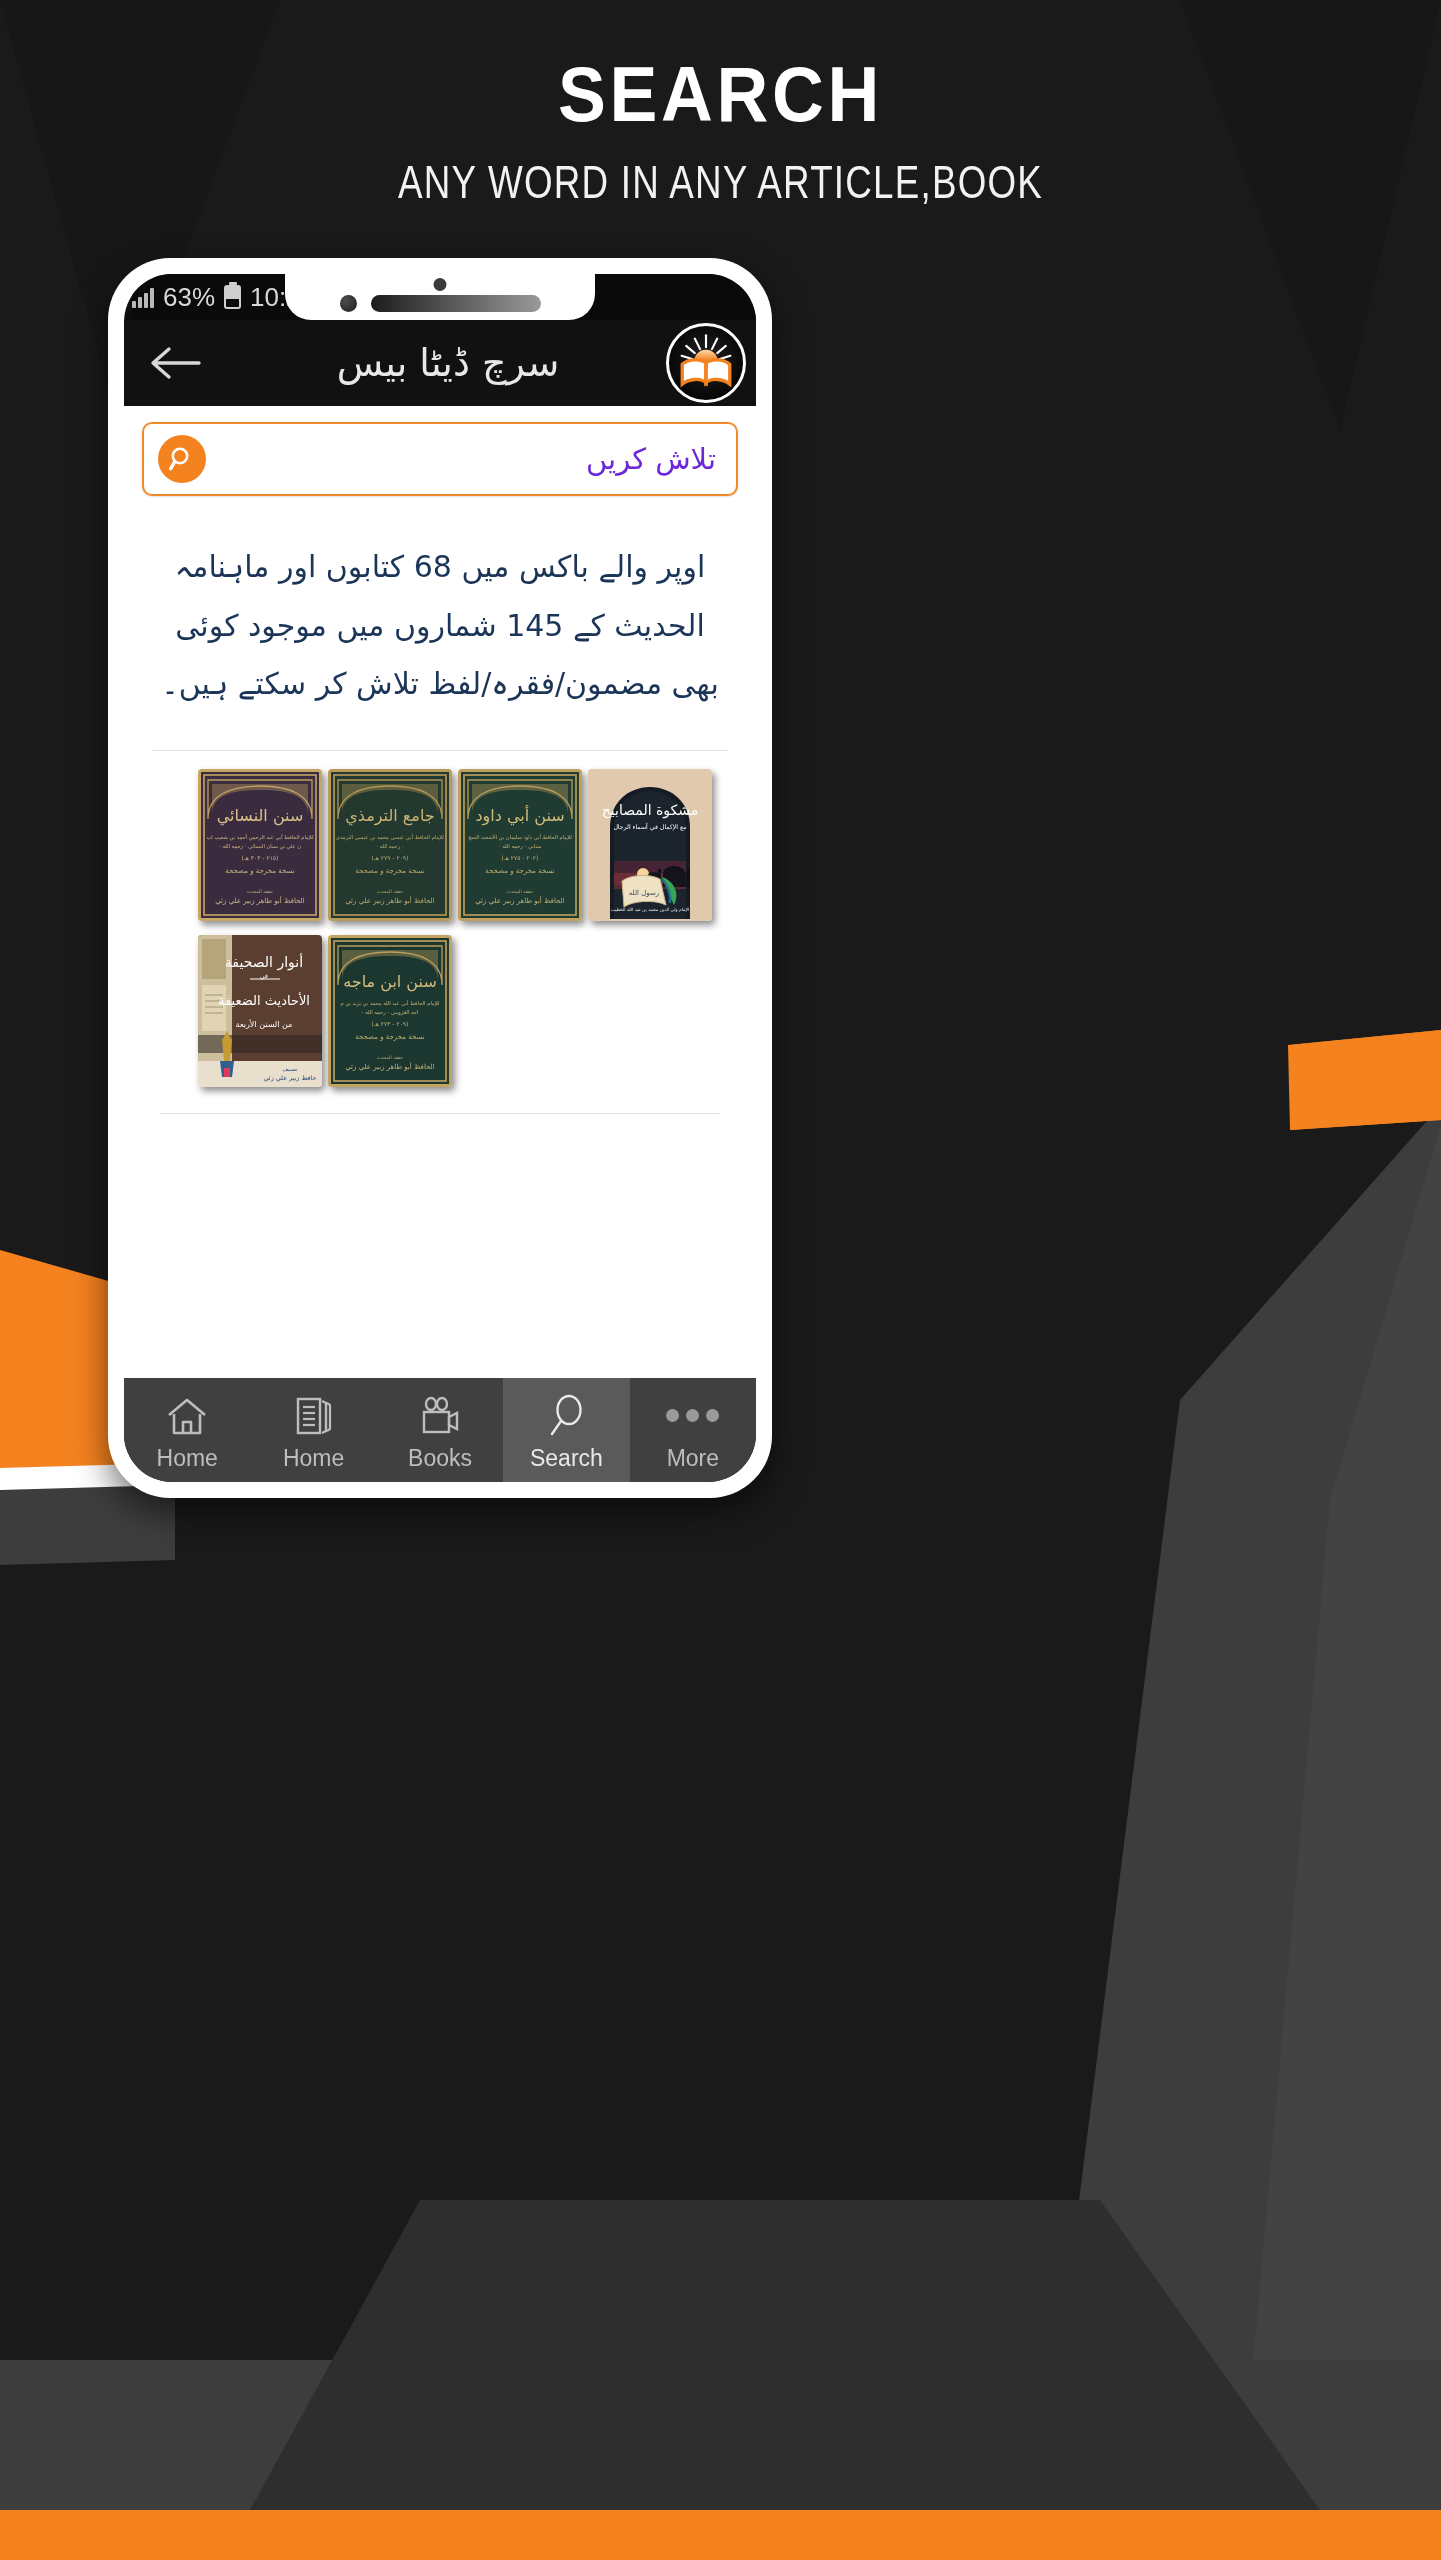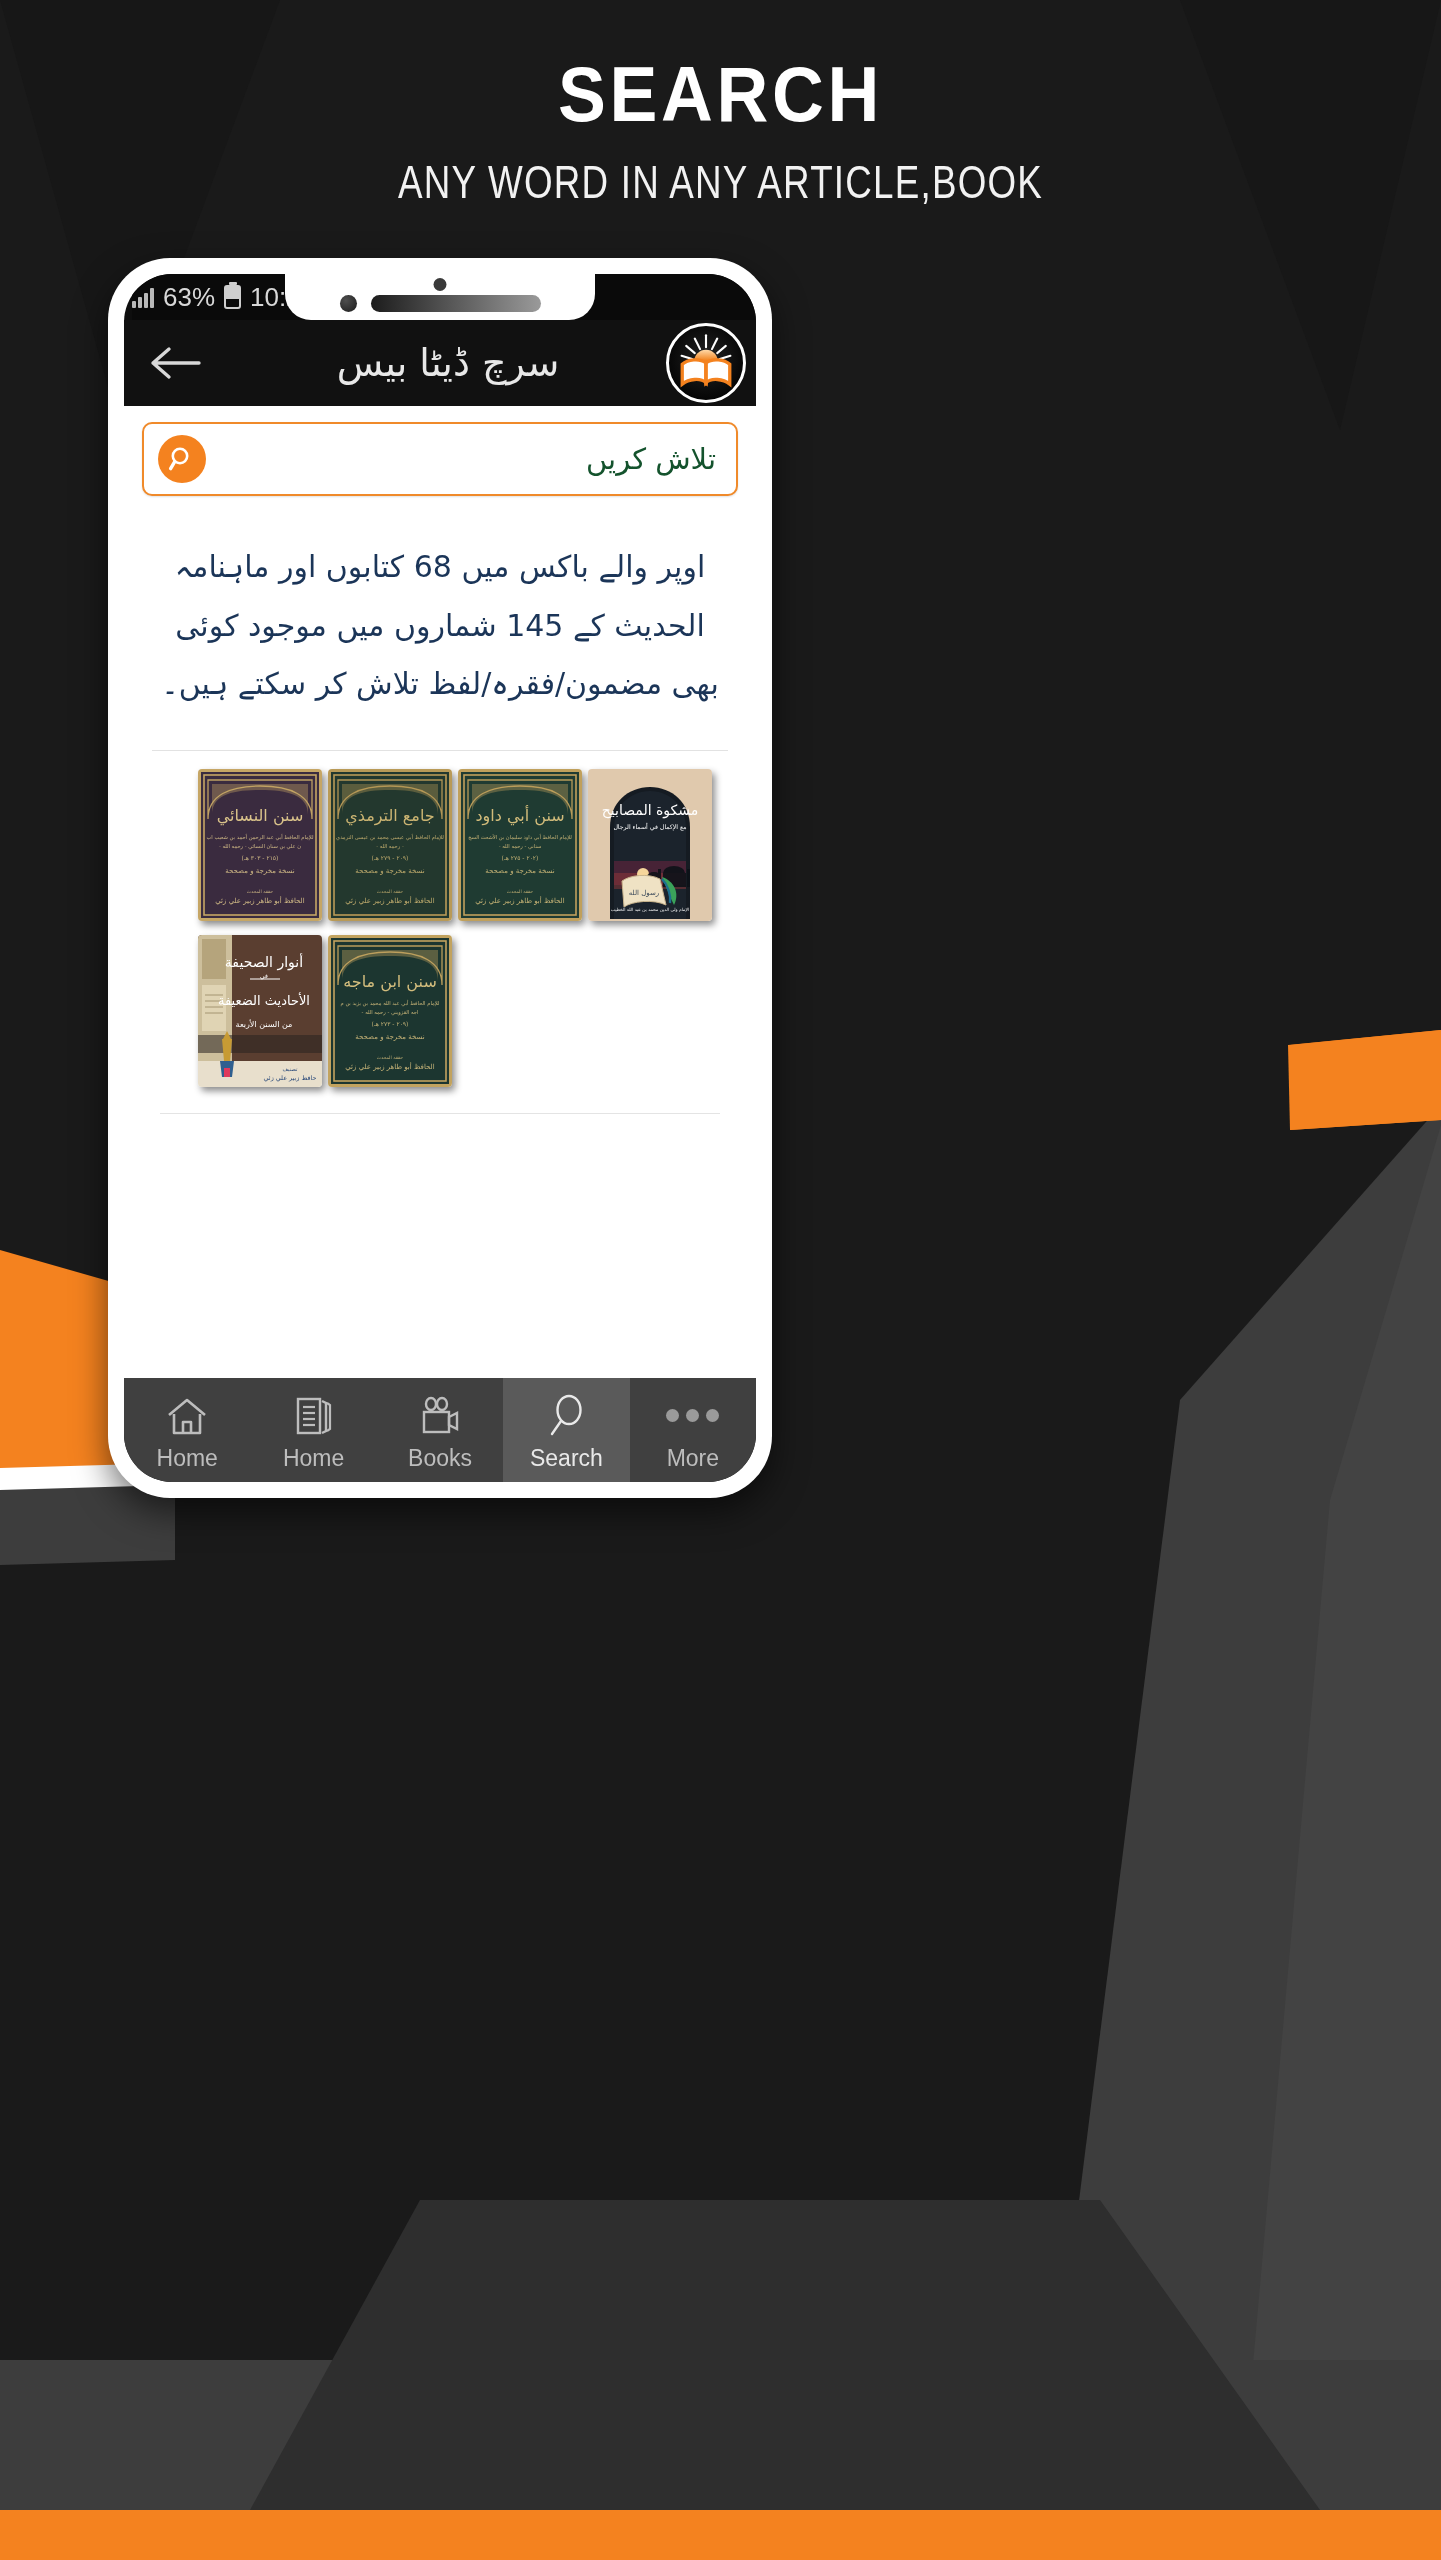--- a/index.html
+++ b/index.html
@@ -149,21 +149,21 @@
     box-shadow:0 1px 2px rgba(0,0,0,.12);
   }
   .search-circle{
     width:48px; height:48px; border-radius:50%;
     background:#f4821f;
     display:flex; align-items:center; justify-content:center;
     flex:none; cursor:pointer;
   }
   .search-placeholder{
     flex:1; text-align:right; direction:rtl;
-    color:#14532d; font-size:29px; padding-right:6px;
+    color:#6d28d9; font-size:29px; padding-right:6px;
     font-family:"DejaVu Sans", sans-serif;
   }
 
   .para{
     direction:rtl; text-align:center;
     color:#1b3558;
     font-family:"DejaVu Sans", sans-serif;
     font-size:30px; line-height:1.95;
     padding:42px 8px 10px 8px;
   }

